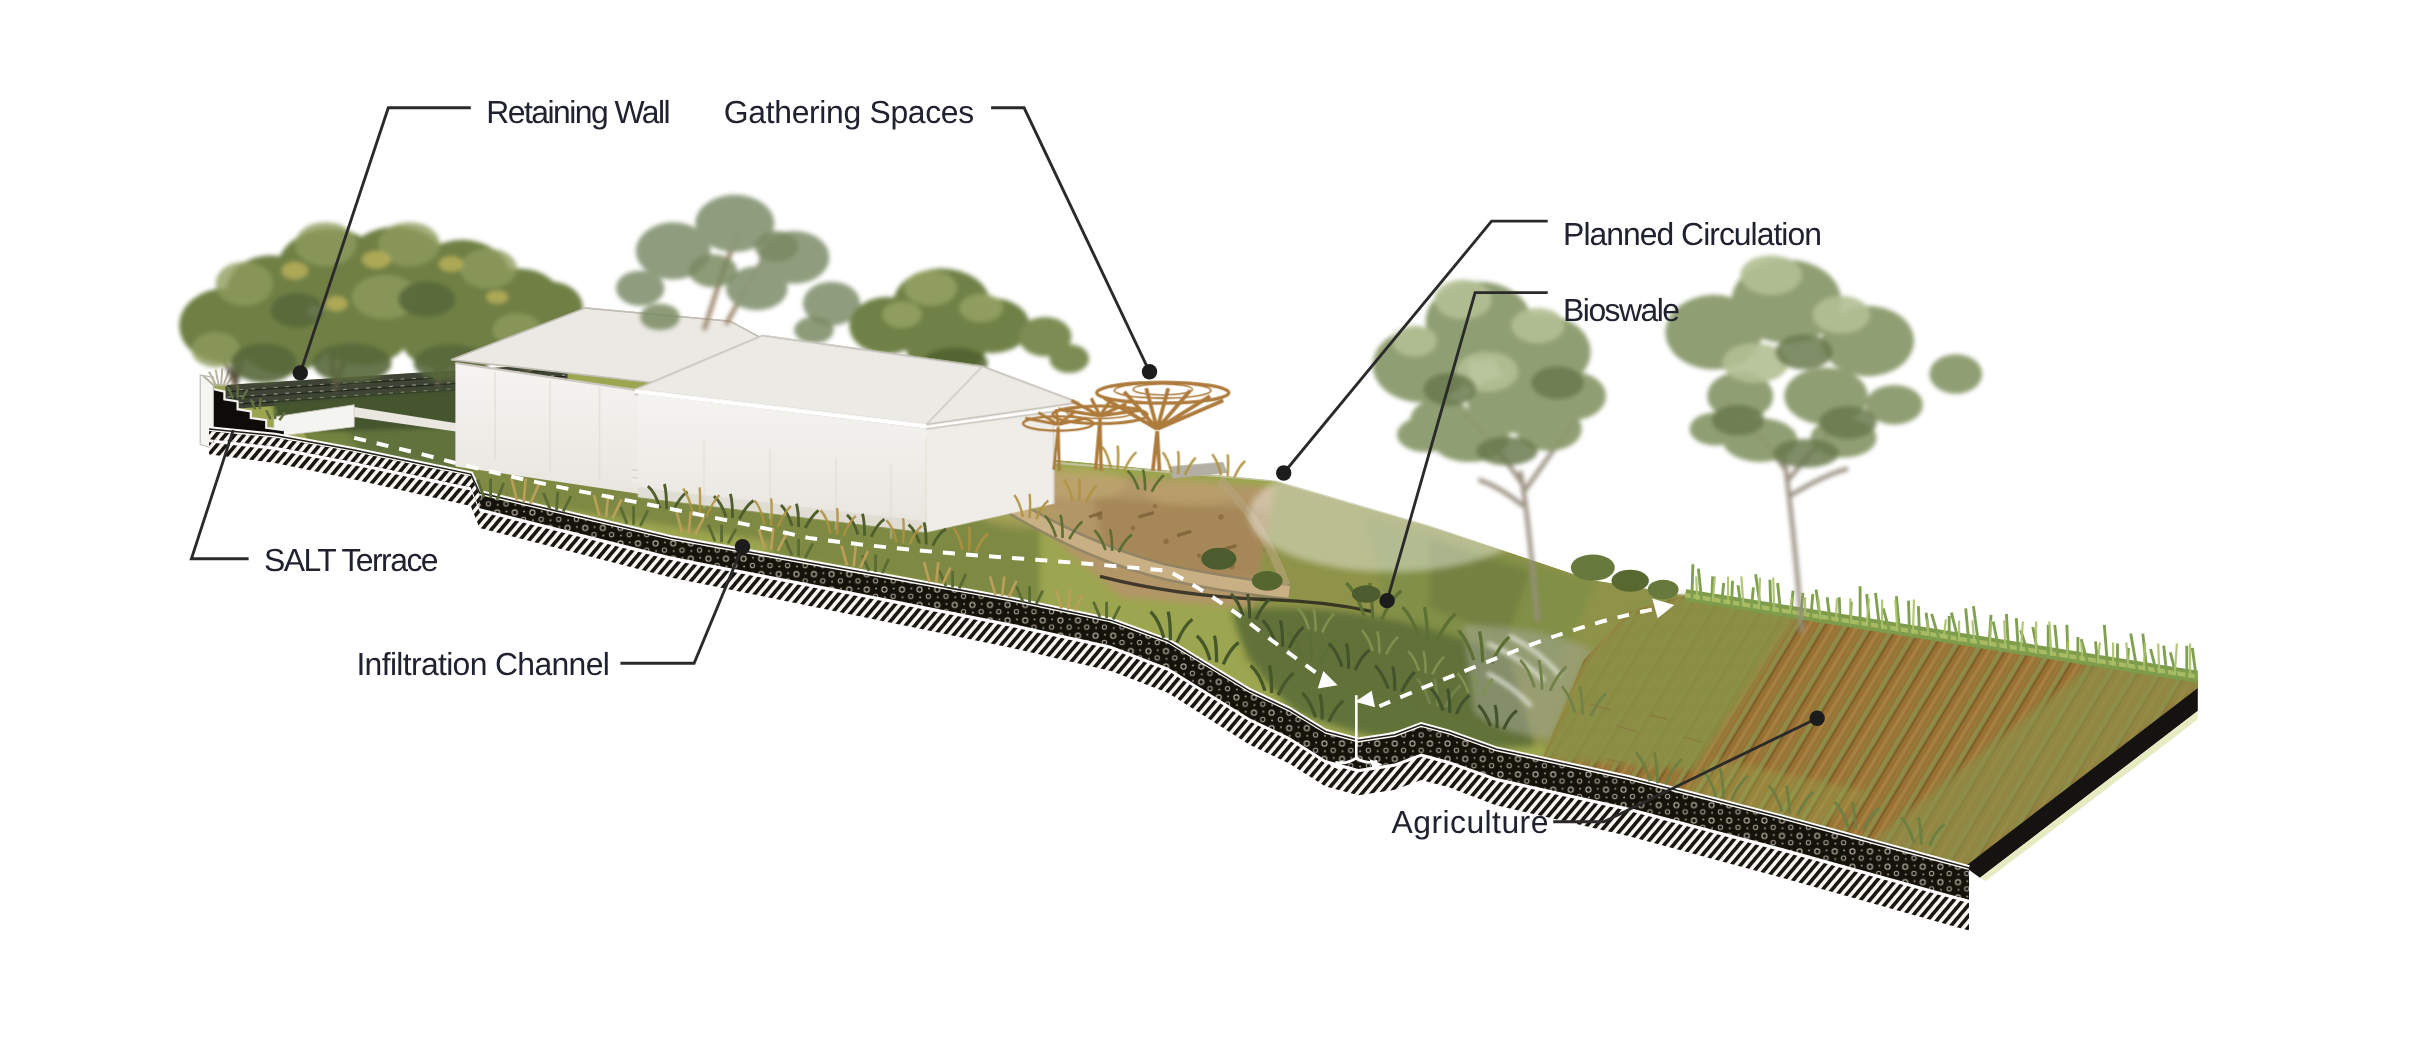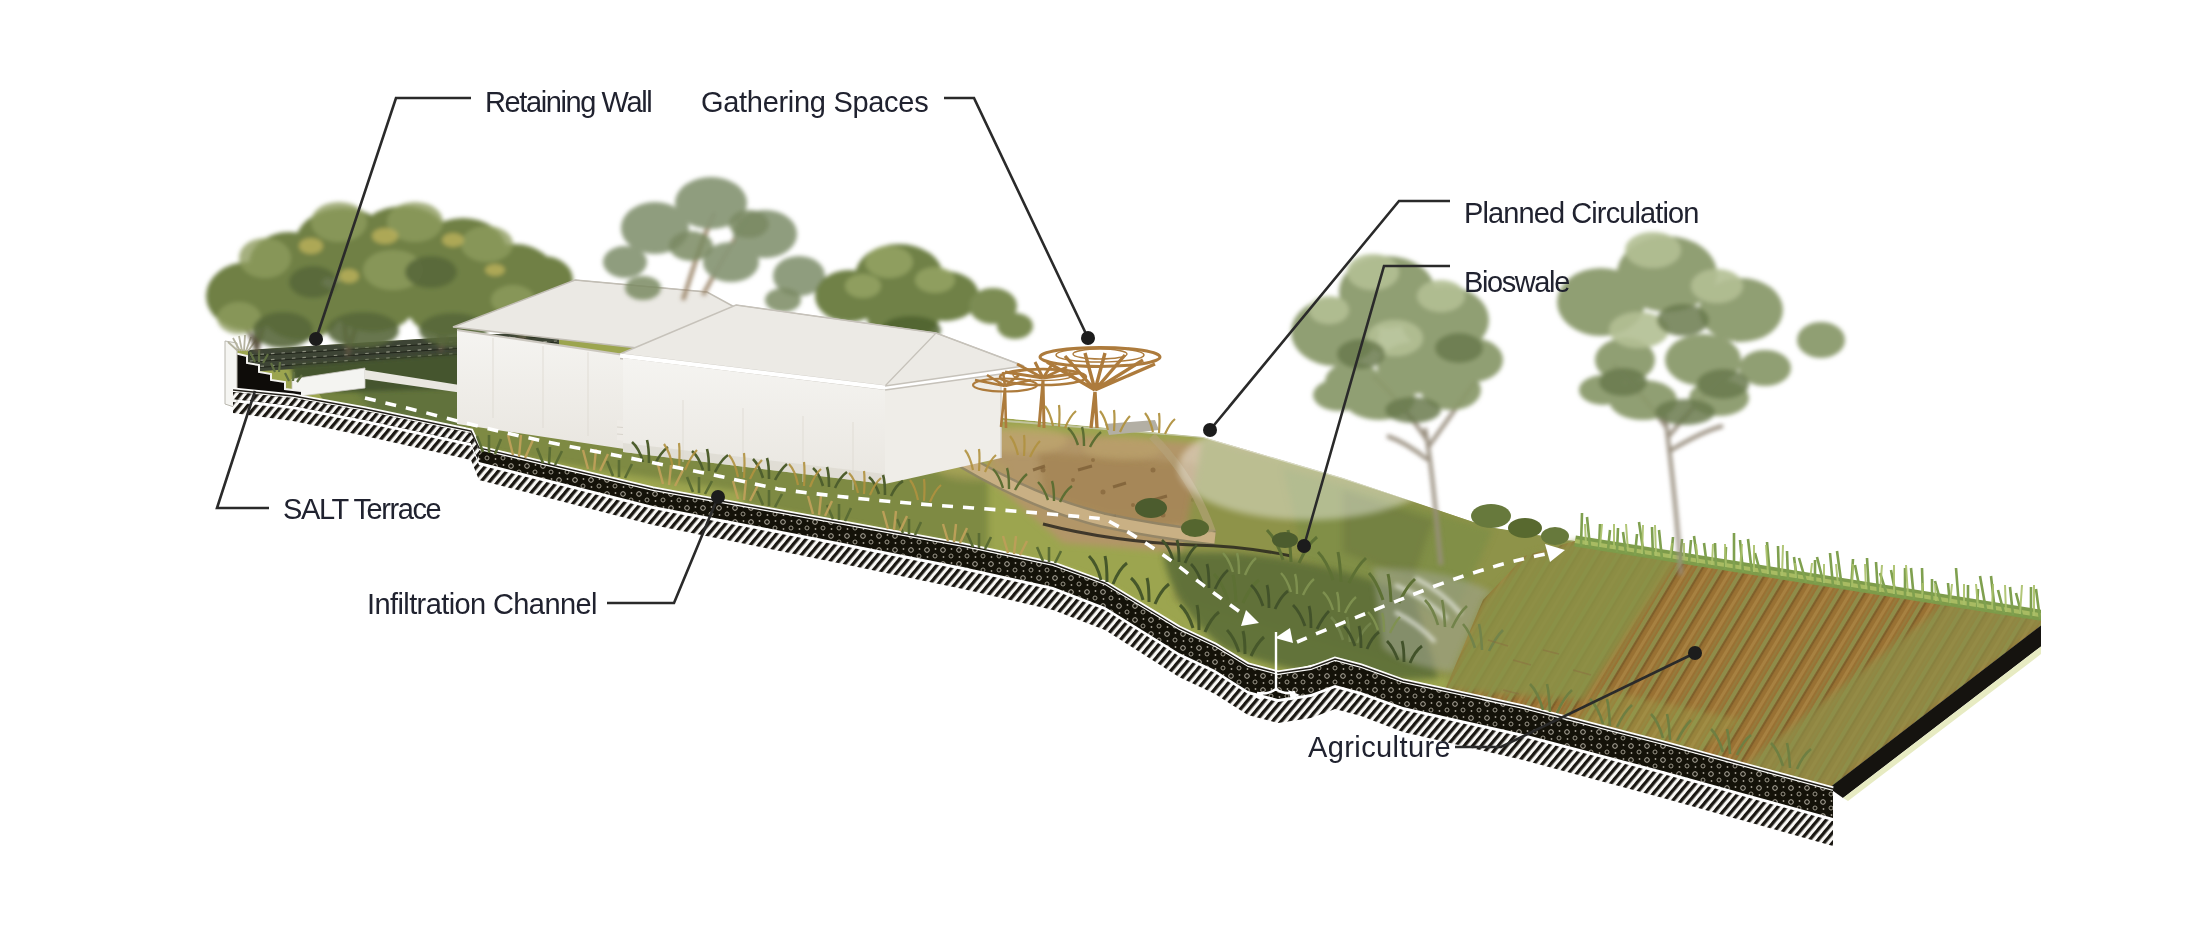--- a/index.html
+++ b/index.html
@@ -1,14 +1,14 @@
 <!DOCTYPE html>
 <html><head><meta charset="utf-8"><style>
 html,body{margin:0;padding:0;background:#fff;}
-#stage{position:relative;width:1998px;height:943px;overflow:hidden;font-family:"Liberation Sans",sans-serif;padding-left:43px;}
+#stage{position:relative;width:1998px;height:943px;overflow:hidden;font-family:"Liberation Sans",sans-serif;}
 text{fill:#20222f;font-size:29px;font-family:"Liberation Sans",sans-serif;}
 </style></head><body>
 <div id="stage">
 <svg width="2191" height="943" viewBox="0 0 2191 943">
 <defs>
 <pattern id="dots" width="16" height="14" patternUnits="userSpaceOnUse">
  <rect width="16" height="14" fill="#141209"></rect>
  <circle cx="4" cy="4" r="2.3" fill="none" stroke="#b9b4a8" stroke-width="1"></circle>
  <circle cx="12" cy="10" r="2" fill="none" stroke="#aaa599" stroke-width="0.9"></circle>
  <circle cx="12.5" cy="3" r="0.9" fill="#a59f93"></circle>

